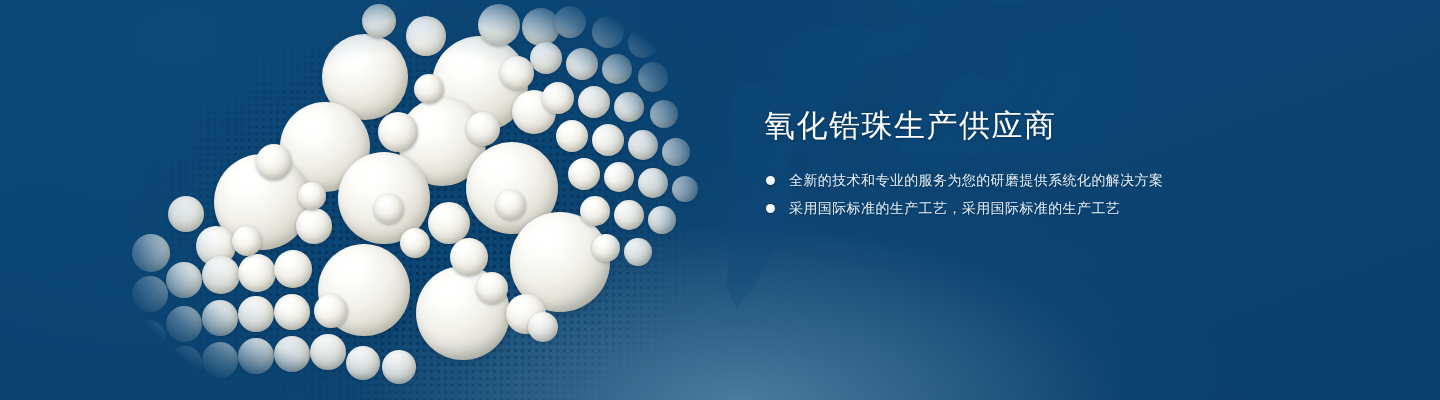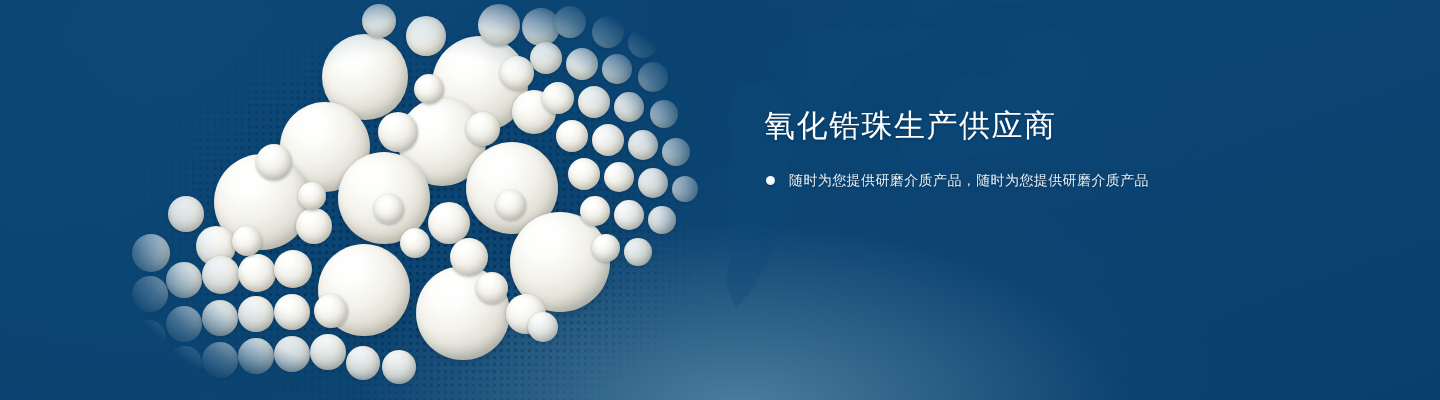--- a/index.html
+++ b/index.html
@@ -231,24 +231,30 @@
     <div class="bead sm" style="left:252px;top:10px;width:34px;height:34px;"></div>
   </div>
 
   <div id="copy">
 
     <h1 id="headline">氧化锆珠生产供应商</h1>
 
     <ul id="points">
 
 
-
       <li>
         <span class="dot"></span>
         <span class="ptxt">
-          <span>随时为您提供研磨介质产品，随时为您提供研磨介质产品</span>
+          <span>全新的技术和专业的服务为您的研磨提供系统化的解决方案</span>
         </span>
       </li>
 
+      <li>
+        <span class="dot"></span>
+        <span class="ptxt">
+          <span>采用国际标准的生产工艺，采用国际标准的生产工艺</span>
+        </span>
+      </li>
+
     </ul>
   </div>
 
 </div>
 
 </body></html>

